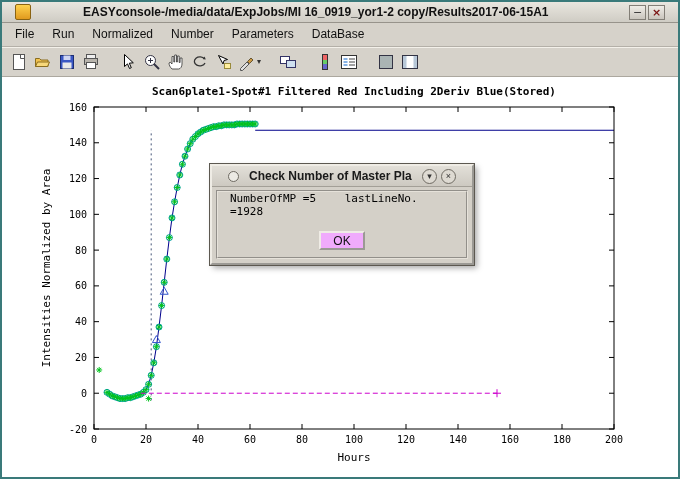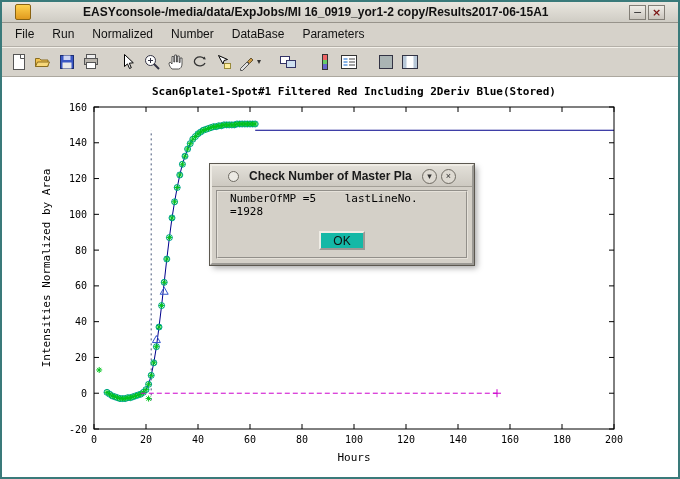--- a/index.html
+++ b/index.html
@@ -39,42 +39,42 @@
   .dlg-titlebar{height:20px;display:flex;align-items:center;padding:0 16px;
                 background:linear-gradient(#e2dfd8,#cdc9c1);border-bottom:1px solid #a39f97;}
   .dlg-circle{width:9px;height:9px;border-radius:50%;border:1px solid #6e6a62;background:#eceae4;flex:0 0 auto;}
   .dlg-title{flex:1;font-weight:bold;font-size:12px;color:#1a1a1a;padding-left:10px;white-space:nowrap;overflow:hidden;}
   .dlg-btn{width:15px;height:15px;border-radius:50%;border:1px solid #6e6a62;background:#dedad2;
            font-size:9px;line-height:13px;text-align:center;color:#333;margin-left:4px;padding:0;flex:0 0 auto;}
   .dlg-body{position:absolute;left:4px;right:4px;top:24px;bottom:4px;border:2px groove #e6e2da;}
   .dlg-text{font-family:"DejaVu Sans Mono",monospace;font-size:11px;color:#000;padding:0 0 0 12px;}
   .dlg-text span{margin-right:22px;}
   .ok-button{position:absolute;left:50%;transform:translateX(-50%);bottom:7px;width:46px;height:19px;
-             background:#14b8a6;border:2px outset #efece5;font-size:12px;color:#111;text-align:center;
+             background:#f0abfc;border:2px outset #efece5;font-size:12px;color:#111;text-align:center;
              font-family:"Liberation Sans",sans-serif;padding:0;}
 </style>
 </head>
 <body>
 
 <div class="window">
 
   <div class="titlebar">
     <span class="app-icon"></span>
     <span class="title-text">EASYconsole-/media/data/ExpJobs/MI 16_0919_yor1-2 copy/Results2017-06-15A1</span>
     <button class="win-btn">−</button>
     <button class="win-btn close">×</button>
   </div>
 
   <div class="menubar">
       <div class="menu-item">File</div>
       <div class="menu-item">Run</div>
       <div class="menu-item">Normalized</div>
       <div class="menu-item">Number</div>
+      <div class="menu-item">Parameters</div>
       <div class="menu-item">DataBase</div>
-      <div class="menu-item">Parameters</div>
     </div>
 
   <div class="toolbar">
       <button class="tool-btn">
         <svg width="18" height="18" viewBox="0 0 18 18">
           <rect x="3.5" y="1.5" width="11" height="15" fill="#fff" stroke="#555"></rect>
           <path d="M10.5 1.5v4h4" fill="none" stroke="#555"></path>
         </svg>
       </button>
       <button class="tool-btn">

